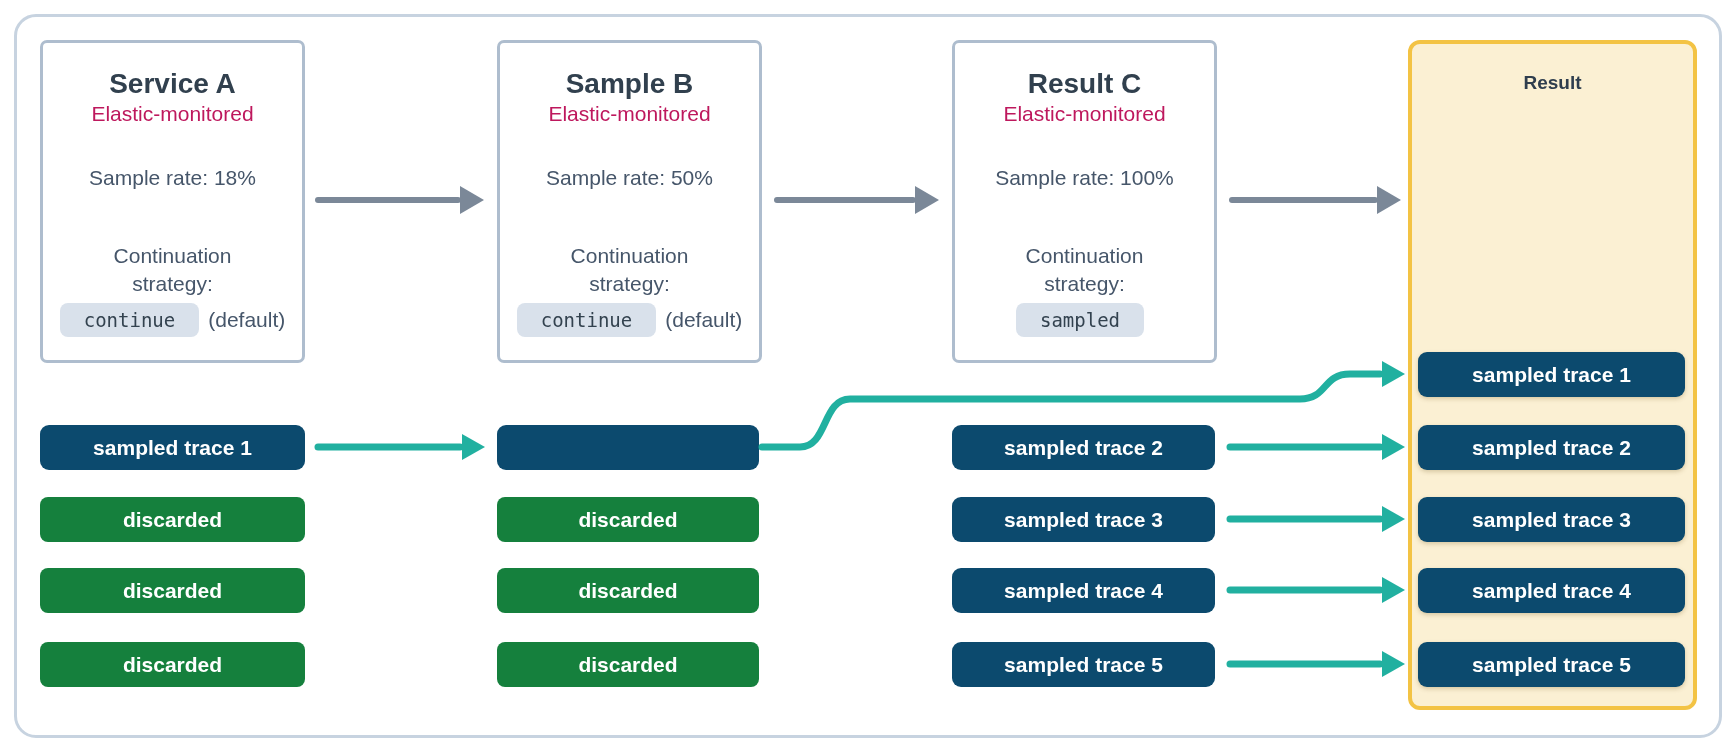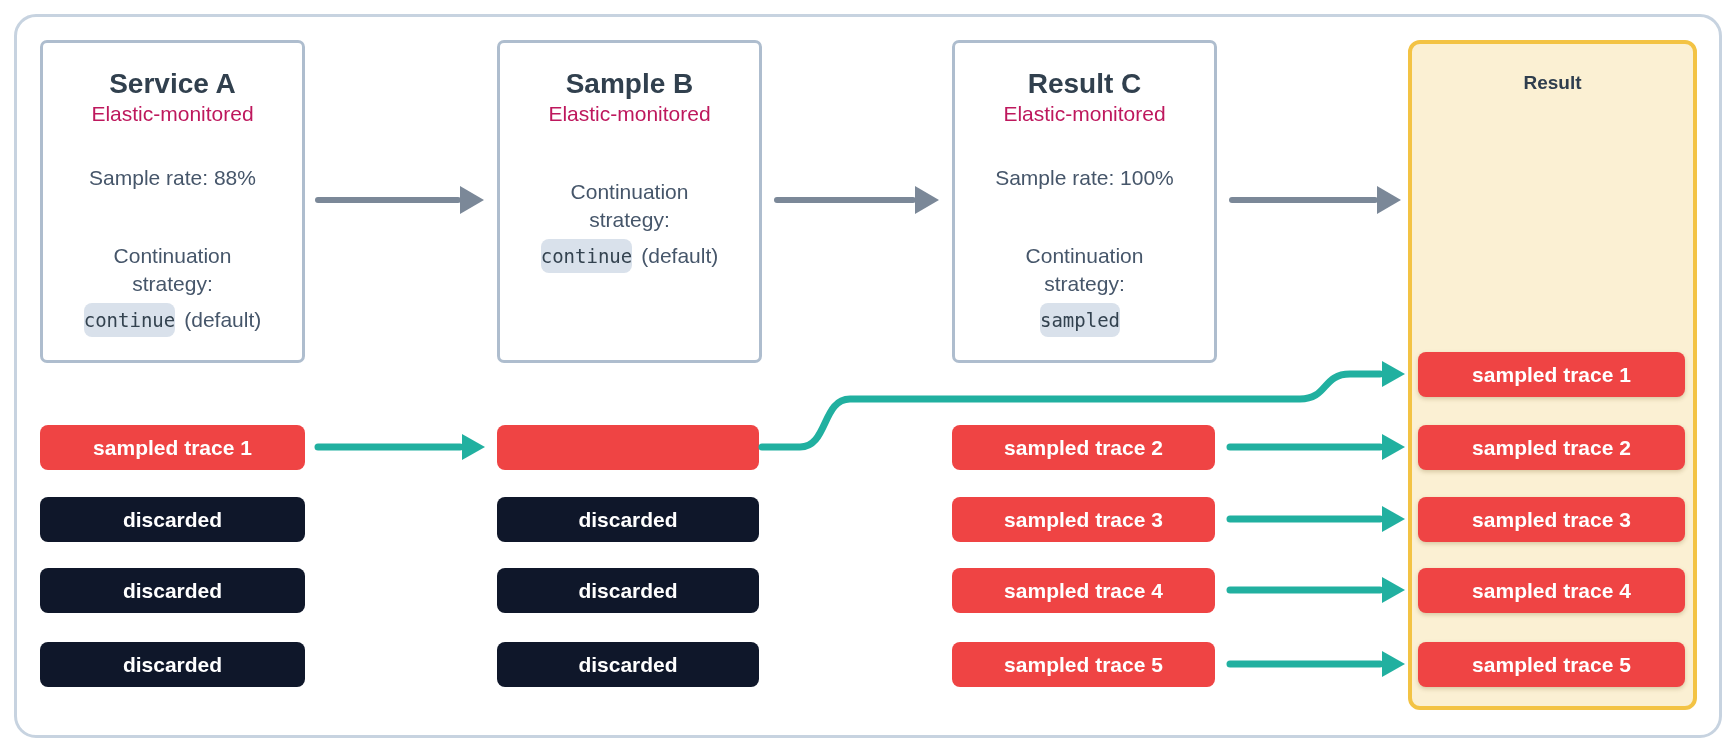--- a/index.html
+++ b/index.html
@@ -11,60 +11,61 @@
                border-radius:7px;box-sizing:border-box;text-align:center;background:#ffffff;}
   #svc-a{left:40px} #svc-b{left:497px} #svc-c{left:952px}
 
   .svc-title{margin-top:24px;font-size:28px;font-weight:bold;color:#31404e;line-height:34px;}
   .svc-sub{font-size:21px;color:#be185d;line-height:26px;}
   .svc-rate{margin-top:38px;font-size:21px;color:#46566a;line-height:26px;}
   .svc-strat1{margin-top:52px;font-size:21px;color:#46566a;line-height:26px;}
   .svc-strat2{margin-top:2px;font-size:21px;color:#46566a;line-height:26px;}
   .svc-code-row{margin-top:6px;display:flex;justify-content:center;align-items:center;gap:9px;}
   .code-chip{background:#d9e1eb;color:#33424f;font-family:"DejaVu Sans Mono",monospace;
-             font-size:19px;line-height:26px;padding:4px 0;border-radius:8px;}
+             font-size:19px;line-height:26px;padding:4px 24px;border-radius:8px;}
   .code-suffix{font-size:21px;color:#46566a;}
 
   .result-box{position:absolute;left:1408px;top:40px;width:289px;height:670px;background:#fbf0d3;
               border:4px solid #f3c344;border-radius:12px;box-sizing:border-box;text-align:center;}
   .result-title{margin-top:22px;font-size:19px;font-weight:bold;color:#2f3e4e;line-height:34px;}
 
   .chip{position:absolute;height:45px;border-radius:8px;color:#ffffff;font-size:21px;
         font-weight:bold;line-height:45px;text-align:center;}
-  .chip.sampled{background:#ef4444;}
-  .chip.discarded{background:#0f172a;}
+  .chip.sampled{background:#0c4a6e;border-radius:9px;}
+  .chip.discarded{background:#15803d;}
   .col-a{left:40px;width:265px;}
   .col-b{left:497px;width:262px;}
   .col-c{left:952px;width:263px;}
   .col-r{left:1418px;width:267px;box-shadow:0 2px 4px rgba(110,85,25,0.25);}
   .row1{top:425px}.row2{top:497px}.row3{top:568px}.row4{top:642px}.row0{top:352px}
 
   .arrows{position:absolute;inset:0;pointer-events:none;}
 </style>
 </head>
 <body>
 
 <div class="canvas">
   <div class="outer-frame"></div>
 
   <div class="service-box" id="svc-a">
     <div class="svc-title">Service A</div>
     <div class="svc-sub">Elastic-monitored</div>
-    <div class="svc-rate">Sample rate: 88%</div>
+    <div class="svc-rate">Sample rate: 18%</div>
     <div class="svc-strat1">Continuation</div>
     <div class="svc-strat2">strategy:</div>
     <div class="svc-code-row">
       <span class="code-chip">continue</span>
       <span class="code-suffix">(default)</span>
     </div>
   </div>
 
   <div class="service-box" id="svc-b">
     <div class="svc-title">Sample B</div>
     <div class="svc-sub">Elastic-monitored</div>
+    <div class="svc-rate">Sample rate: 50%</div>
     <div class="svc-strat1">Continuation</div>
     <div class="svc-strat2">strategy:</div>
     <div class="svc-code-row">
       <span class="code-chip">continue</span>
       <span class="code-suffix">(default)</span>
     </div>
   </div>
 
   <div class="service-box" id="svc-c">
     <div class="svc-title">Result C</div>

